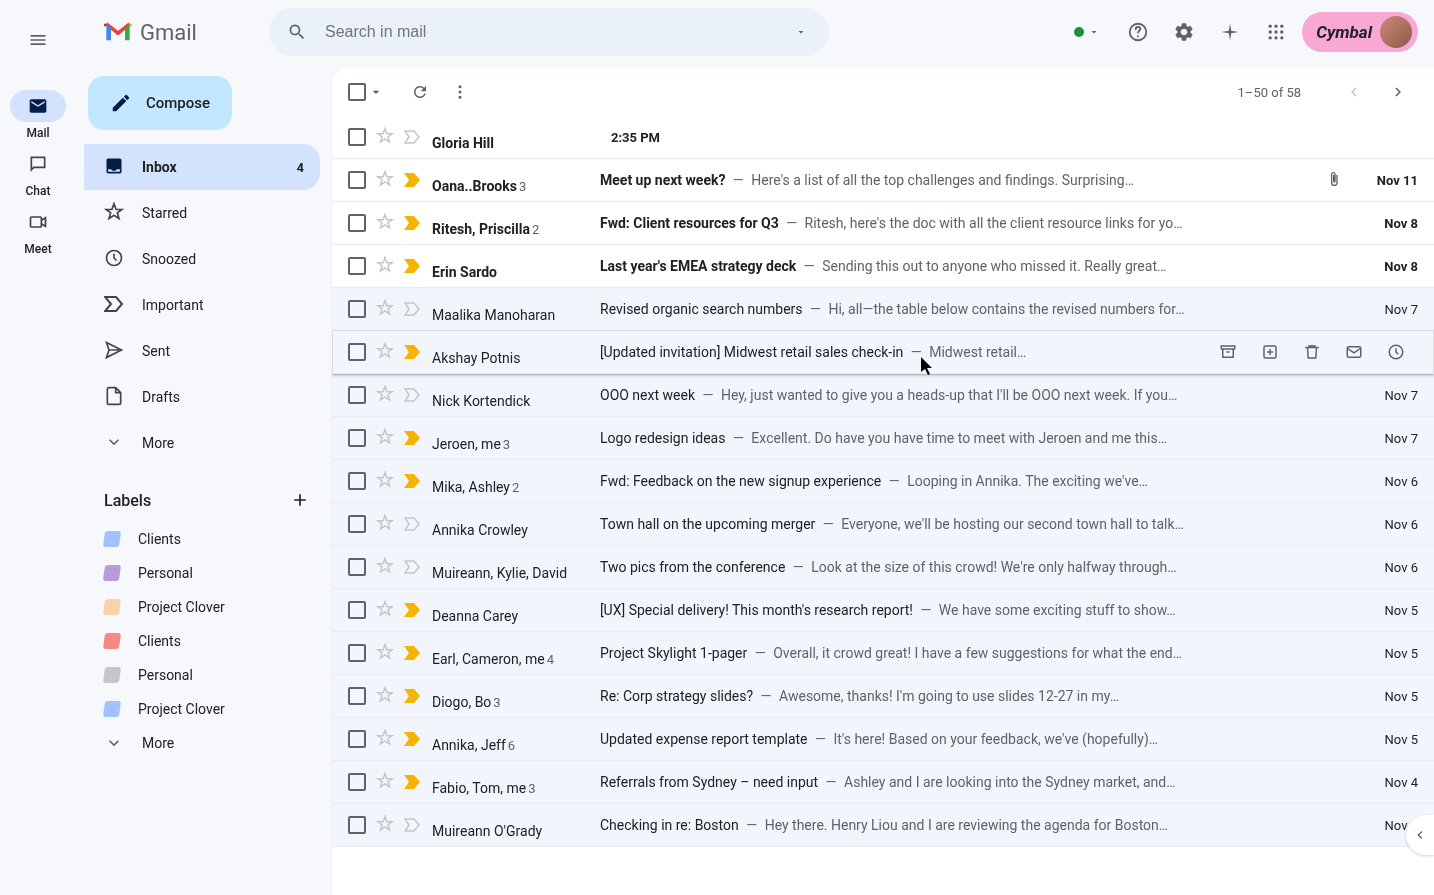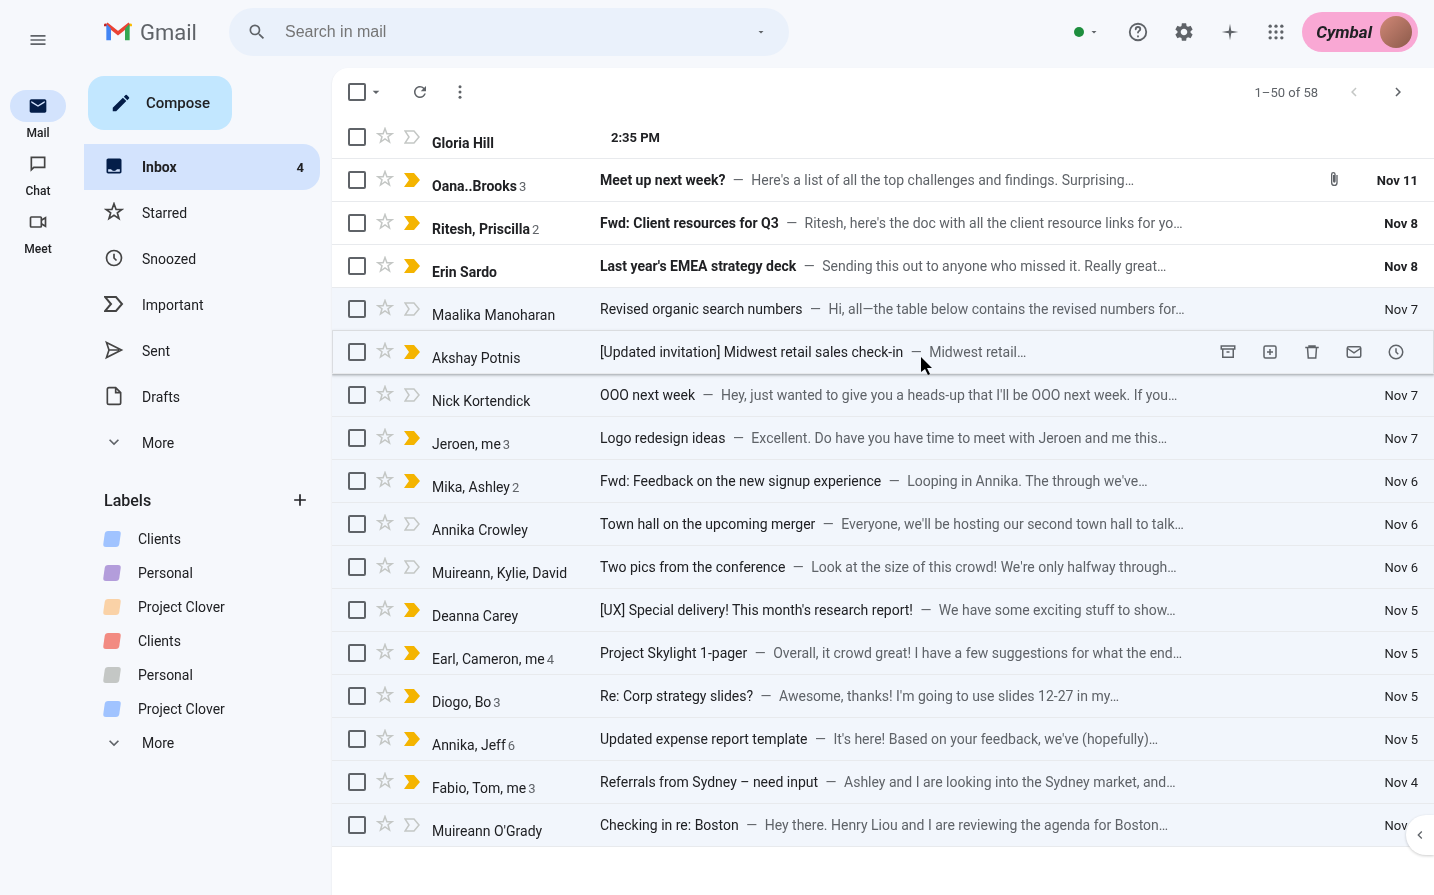--- a/index.html
+++ b/index.html
@@ -52,21 +52,21 @@
 .main-col { flex: 1; display: flex; flex-direction: column; }
 
 
 .header {
   height: 64px;
   display: flex;
   align-items: center;
   padding: 0 16px 0 0;
   gap: 8px;
 }
-.logo-wrap { display:flex; align-items:center; gap:8px; padding-left: 28px; margin-right: 24px; }
+.logo-wrap { display:flex; align-items:center; gap:8px; padding-left: 28px; margin-right: 64px; }
 .logo-text { font-size: 22px; color: #5f6368; font-weight: 400; }
 
 .search-box {
   flex: 0 0 560px;
   height: 48px;
   background: #eaf1fb;
   border-radius: 24px;
   display: flex;
   align-items: center;
   padding: 0 8px;
@@ -199,21 +199,21 @@
   border: 2px solid #5f6368;
   border-radius: 2px;
   cursor: pointer;
 }
 .toolbar-right {
   margin-left: auto;
   display: flex;
   align-items: center;
   gap: 4px;
 }
-.page-info { font-size: 13px; color: #5f6368; margin-right: 12px; }
+.page-info { font-size: 13px; color: #5f6368; margin-right: 29px; }
 
 .email-list { flex: 1; overflow-y: auto; }
 .email-row {
   display: flex;
   align-items: center;
   height: 43px;
   padding: 0 16px;
   border-bottom: 1px solid #e8eaed;
   cursor: pointer;
   gap: 10px;
@@ -672,21 +672,21 @@
     <div class="checkbox"></div>
     <span class="star"><svg width="18" height="18" viewBox="0 0 24 24" fill="none" stroke="#c4c7c5" stroke-width="2">
                   <path d="M12 2l2.5 7h7l-5.5 4 2 7-6-4-6 4 2-7-5.5-4h7z"></path>
                 </svg></span>
     <span class="importance">
                 <svg width="18" height="14" viewBox="0 0 18 14" fill="#f4b400">
                   <path d="M0 0h10l6 7-6 7H0l5-7z"></path>
                 </svg>
               </span>
     <span class="sender">Mika, Ashley<span class="sender-count">2</span></span>
-    <span class="content"><span class="subject">Fwd: Feedback on the new signup experience</span><span class="dash"> — </span><span class="snippet">Looping in Annika. The through we've…</span></span>
+    <span class="content"><span class="subject">Fwd: Feedback on the new signup experience</span><span class="dash"> — </span><span class="snippet">Looping in Annika. The exciting we've…</span></span>
     <span class="date">Nov 6</span>
   </div>
             <div class="email-row read">
     <div class="checkbox"></div>
     <span class="star"><svg width="18" height="18" viewBox="0 0 24 24" fill="none" stroke="#c4c7c5" stroke-width="2">
                   <path d="M12 2l2.5 7h7l-5.5 4 2 7-6-4-6 4 2-7-5.5-4h7z"></path>
                 </svg></span>
     <span class="importance">
                 <svg width="18" height="14" viewBox="0 0 18 14" fill="none" stroke="#c4c7c5" stroke-width="1.5">
                   <path d="M1 1h9l5 6-5 6H1l4-6z"></path>

